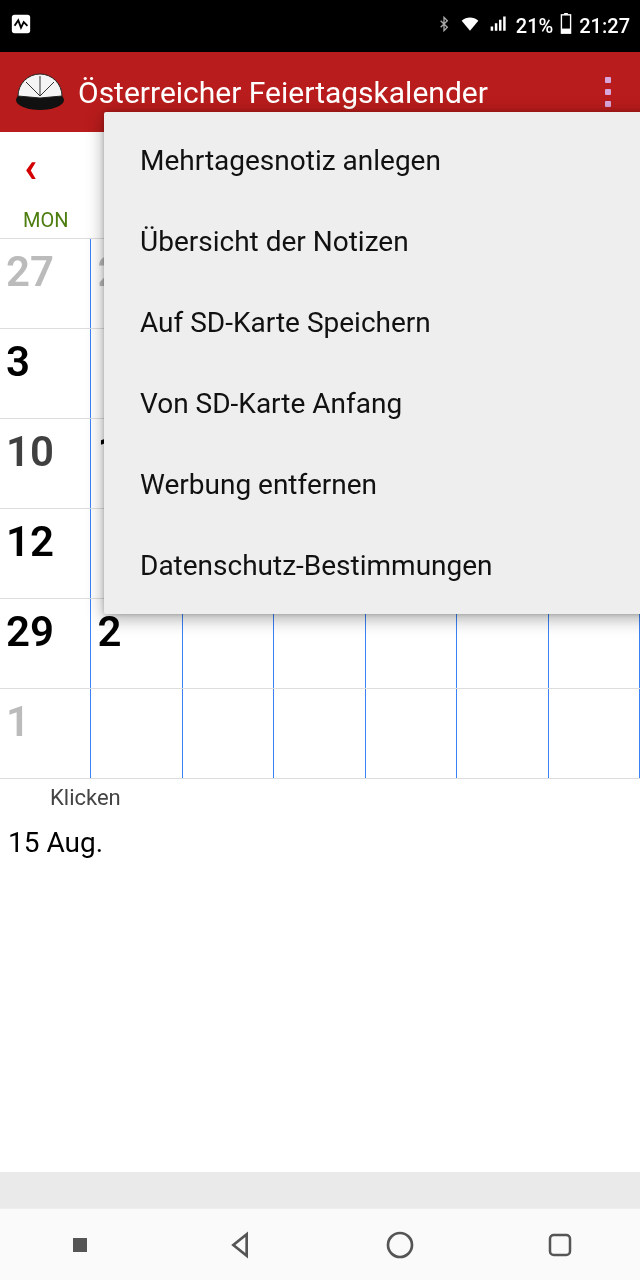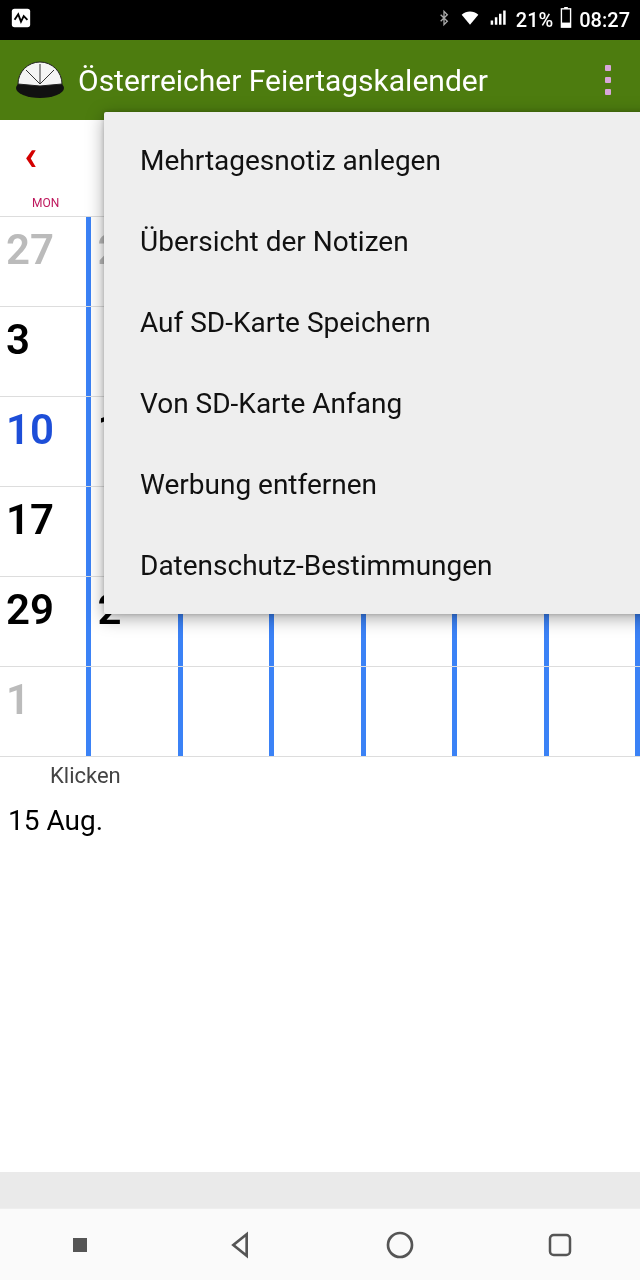--- a/index.html
+++ b/index.html
@@ -1,33 +1,33 @@
 <!DOCTYPE html>
 <html><head>
 <meta charset="utf-8">
 <style>
   * { margin: 0; padding: 0; box-sizing: border-box; font-family: Roboto, Arial, sans-serif; }
   body { width: 640px; height: 1280px; background: #fff; overflow: hidden; position: relative; }
 
   .status-bar {
-    height: 40px;
+    height: 52px;
     background: #000;
     color: #fff;
     display: flex;
     align-items: center;
     justify-content: space-between;
     padding: 0 10px;
     font-size: 20px;
   }
   .status-left { display: flex; align-items: center; gap: 6px; }
   .status-right { display: flex; align-items: center; gap: 6px; font-weight: 500; }
 
   .app-bar {
     height: 80px;
-    background: #4d7c0f;
+    background: #b91c1c;
     display: flex;
     align-items: center;
     padding: 0 12px;
     color: #fff;
   }
   .app-icon {
     width: 56px; height: 56px;
     margin-right: 10px;
     display: flex; align-items: center; justify-content: center;
   }
@@ -40,32 +40,32 @@
 
   .content { position: relative; }
 
   .nav-row {
     display: flex; align-items: center; justify-content: flex-start;
     height: 70px; padding-left: 24px;
   }
   .back-chevron { color: #d40000; font-size: 42px; font-weight: bold; }
 
   .dow-row { display: flex; }
-  .dow-cell { flex: 1; text-align: center; font-size: 12px; color: #be185d; padding: 6px 0; }
+  .dow-cell { flex: 1; text-align: center; font-size: 20px; color: #4d7c0f; padding: 6px 0; }
 
   .cal-grid { border-top: 1px solid #ddd; }
   .cal-row { display: flex; height: 90px; border-bottom: 1px solid #ddd; }
   .cal-cell {
-    flex: 1; border-right: 5px solid #3b82f6;
+    flex: 1; border-right: 1px solid #3b82f6;
     display: flex; align-items: flex-start; justify-content: flex-start;
     padding: 8px 6px;
     font-size: 42px; font-weight: 600;
   }
   .cal-cell.muted { color: #bbb; }
-  .cal-cell.holiday { color: #1d4ed8; }
+  .cal-cell.holiday { color: #404040; }
   .hint { text-align: left; padding: 6px 6px 6px 50px; color: #444; font-size: 22px; }
   .date-line { padding: 10px 8px; font-size: 28px; color: #000; }
 
   .menu-popup {
     position: absolute;
     top: 112px; left: 104px;
     width: 568px;
     background: #eeeeee;
     box-shadow: 0 4px 18px rgba(0,0,0,0.35), 0 0 4px rgba(0,0,0,0.2);
     border-radius: 2px;
@@ -123,21 +123,21 @@
         </svg>
     </span>
     <span>21%</span>
     <span>
       <svg width="14" height="22" viewBox="0 0 12 24" fill="#fff">
           <rect x="4" y="0" width="4" height="2"></rect>
           <rect x="1" y="2" width="10" height="20" fill="none" stroke="#fff" stroke-width="1.5"></rect>
           <rect x="1" y="17" width="10" height="5"></rect>
         </svg>
     </span>
-    <span>08:27</span>
+    <span>21:27</span>
   </div>
 </div>
 
 <div class="app-bar">
   <div class="app-icon">
     <svg width="52" height="52" viewBox="0 0 52 52">
       <ellipse cx="26" cy="34" rx="24" ry="10" fill="#111"></ellipse>
       <path d="M4 30 A22 22 0 0 1 48 30 L26 32 Z" fill="#f4f4f4" stroke="#222" stroke-width="1"></path>
       <line x1="26" y1="10" x2="26" y2="30" stroke="#333" stroke-width="1"></line>
       <line x1="12" y1="16" x2="26" y2="30" stroke="#333" stroke-width="1"></line>
@@ -187,21 +187,21 @@
     <div class="cal-row">
       <div class="cal-cell holiday">10</div>
       <div class="cal-cell">1</div>
       <div class="cal-cell"></div>
         <div class="cal-cell"></div>
         <div class="cal-cell"></div>
         <div class="cal-cell"></div>
         <div class="cal-cell"></div>
     </div>
     <div class="cal-row">
-      <div class="cal-cell">17</div>
+      <div class="cal-cell">12</div>
       <div class="cal-cell"></div>
         <div class="cal-cell"></div>
         <div class="cal-cell"></div>
         <div class="cal-cell"></div>
         <div class="cal-cell"></div>
         <div class="cal-cell"></div>
     </div>
     <div class="cal-row">
       <div class="cal-cell">29</div>
       <div class="cal-cell">2</div>

